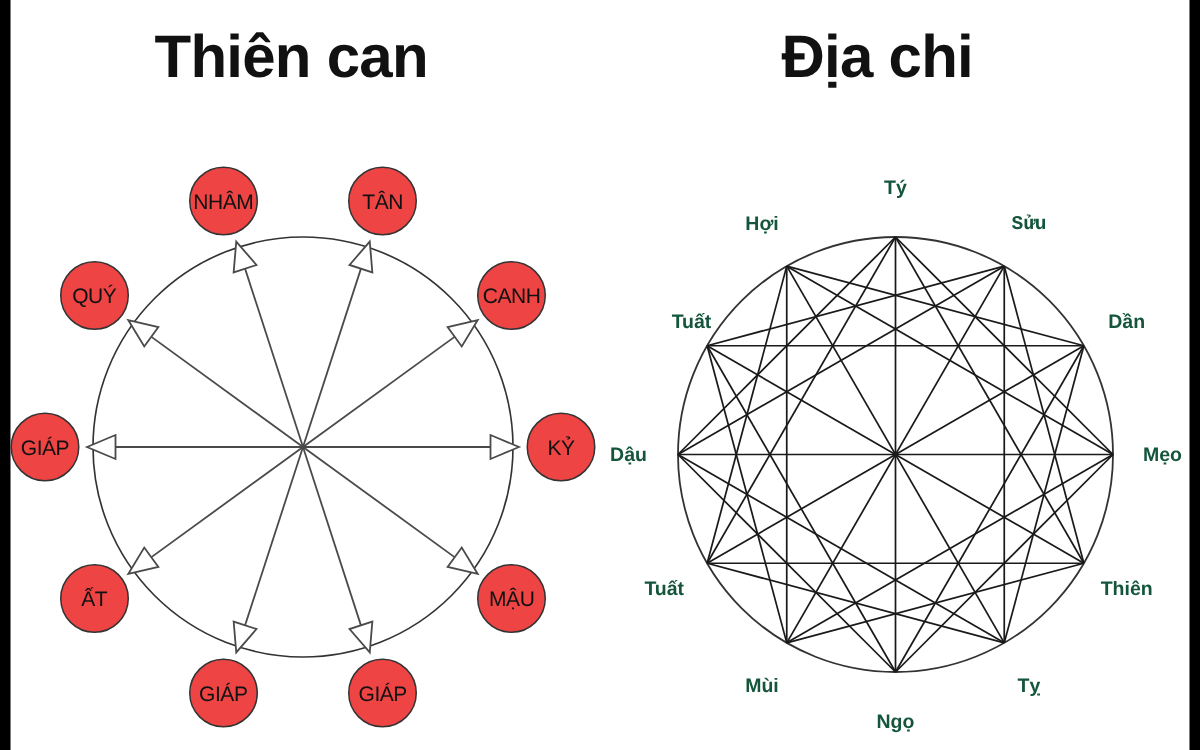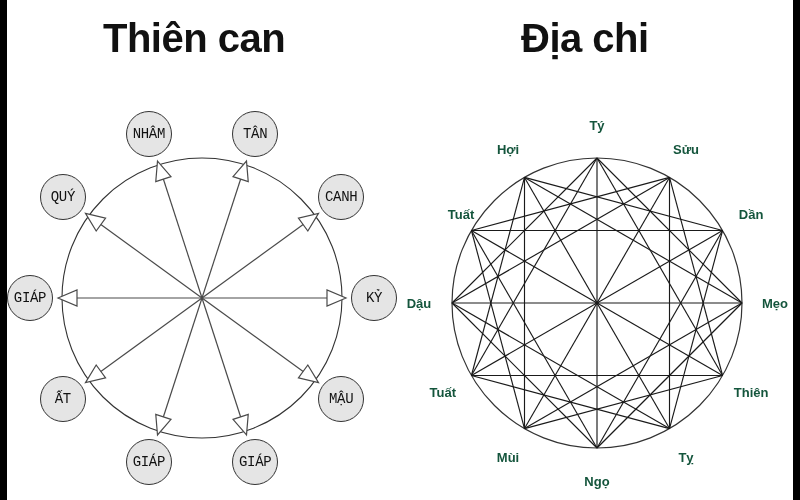--- a/index.html
+++ b/index.html
@@ -55,26 +55,26 @@
   #panel-right { left: 400px; width: 400px; }
 
   svg { display: block; }
 
   .can-label {
     position: absolute;
     width: 46px;
     height: 46px;
     border: 1px solid #333;
     border-radius: 50%;
-    background: #e5e5e5;
+    background: #ef4444;
     display: flex;
     align-items: center;
     justify-content: center;
     font-size: 14px;
-    font-family: Liberation Mono, monospace;
+    font-family: Liberation Sans, sans-serif;
     color: #111;
     box-sizing: border-box;
     white-space: nowrap;
     letter-spacing: -0.3px;
   }
 
   .chi-label {
     position: absolute;
     color: #14553c;
     font-weight: bold;
@@ -186,21 +186,21 @@
           <line x1="269.5" y1="177.4263164512564" x2="124.49999999999993" y2="428.5736835487436"></line>
           <line x1="197" y1="158" x2="196.99999999999997" y2="448"></line>
           <line x1="124.50000000000003" y1="177.42631645125638" x2="269.5" y2="428.5736835487436"></line>
           <line x1="71.42631645125638" y1="230.5" x2="322.5736835487436" y2="375.50000000000006"></line>
         </g>
         <circle cx="197" cy="303" r="1.8" fill="#1a1a1a"></circle>
       </svg>
     <div id="chi-labels">
         <div class="chi-label" style="left: 375px; top: 303px;">Mẹo</div>
         <div class="chi-label" style="left: 351.153px; top: 214px;">Dần</div>
-        <div class="chi-label" style="left: 286px; top: 148.847px;">Sửu</div>
+        <div class="chi-label" style="left: 286px; top: 148.847px; font-family: Liberation Mono, monospace;">Sửu</div>
         <div class="chi-label" style="left: 197px; top: 125px;">Tý</div>
         <div class="chi-label" style="left: 108px; top: 148.847px;">Hợi</div>
         <div class="chi-label" style="left: 61px; top: 214px;">Tuất</div>
         <div class="chi-label" style="left: 19px; top: 303px;">Dậu</div>
         <div class="chi-label" style="left: 42.8475px; top: 392px;">Tuất</div>
         <div class="chi-label" style="left: 108px; top: 457.153px;">Mùi</div>
         <div class="chi-label" style="left: 197px; top: 481px;">Ngọ</div>
         <div class="chi-label" style="left: 286px; top: 457.153px;">Tỵ</div>
         <div class="chi-label" style="left: 351.153px; top: 392px;">Thiên</div>
       </div>

